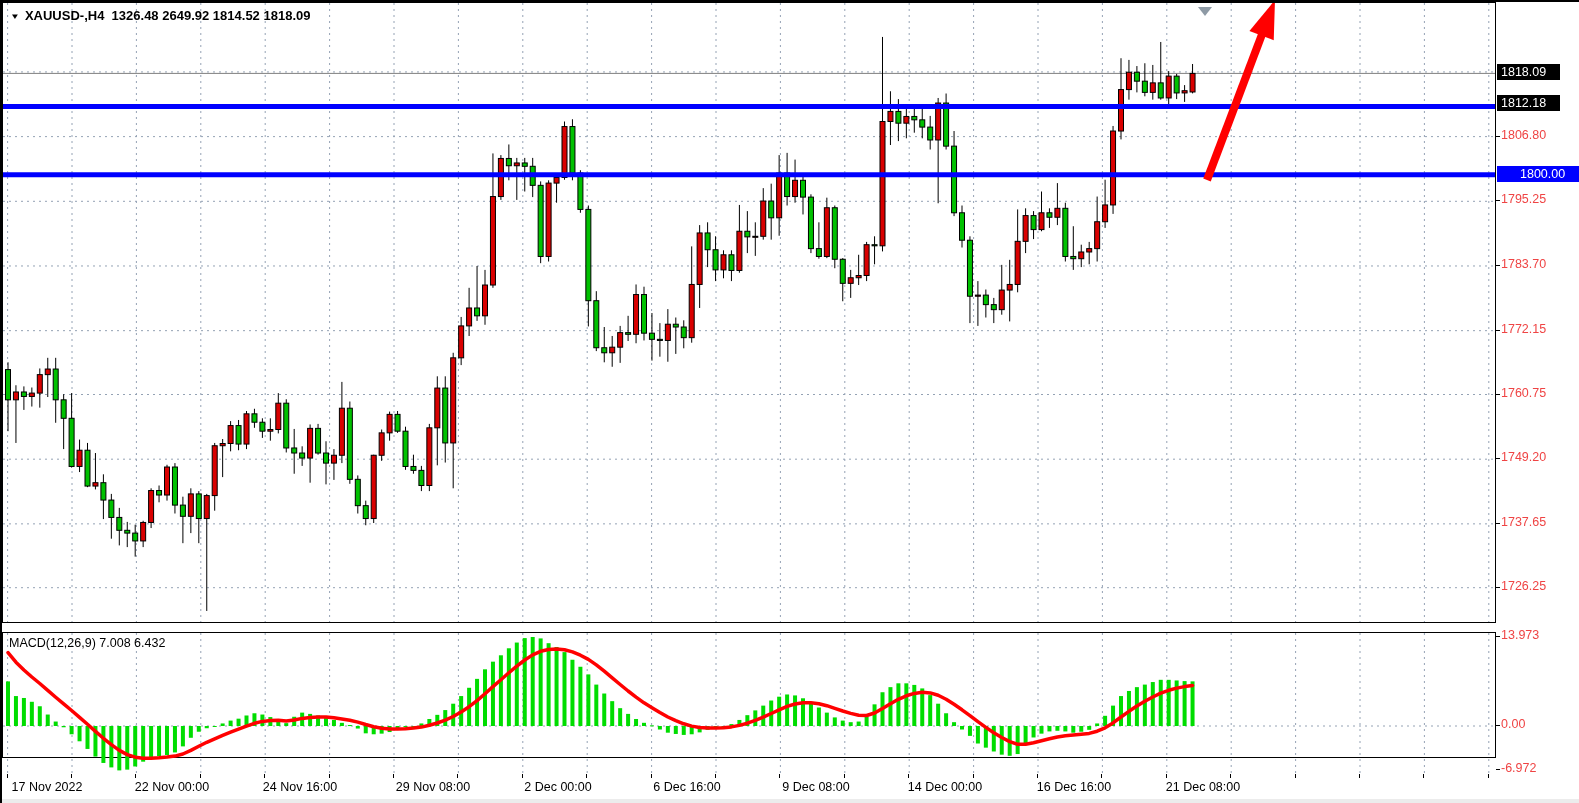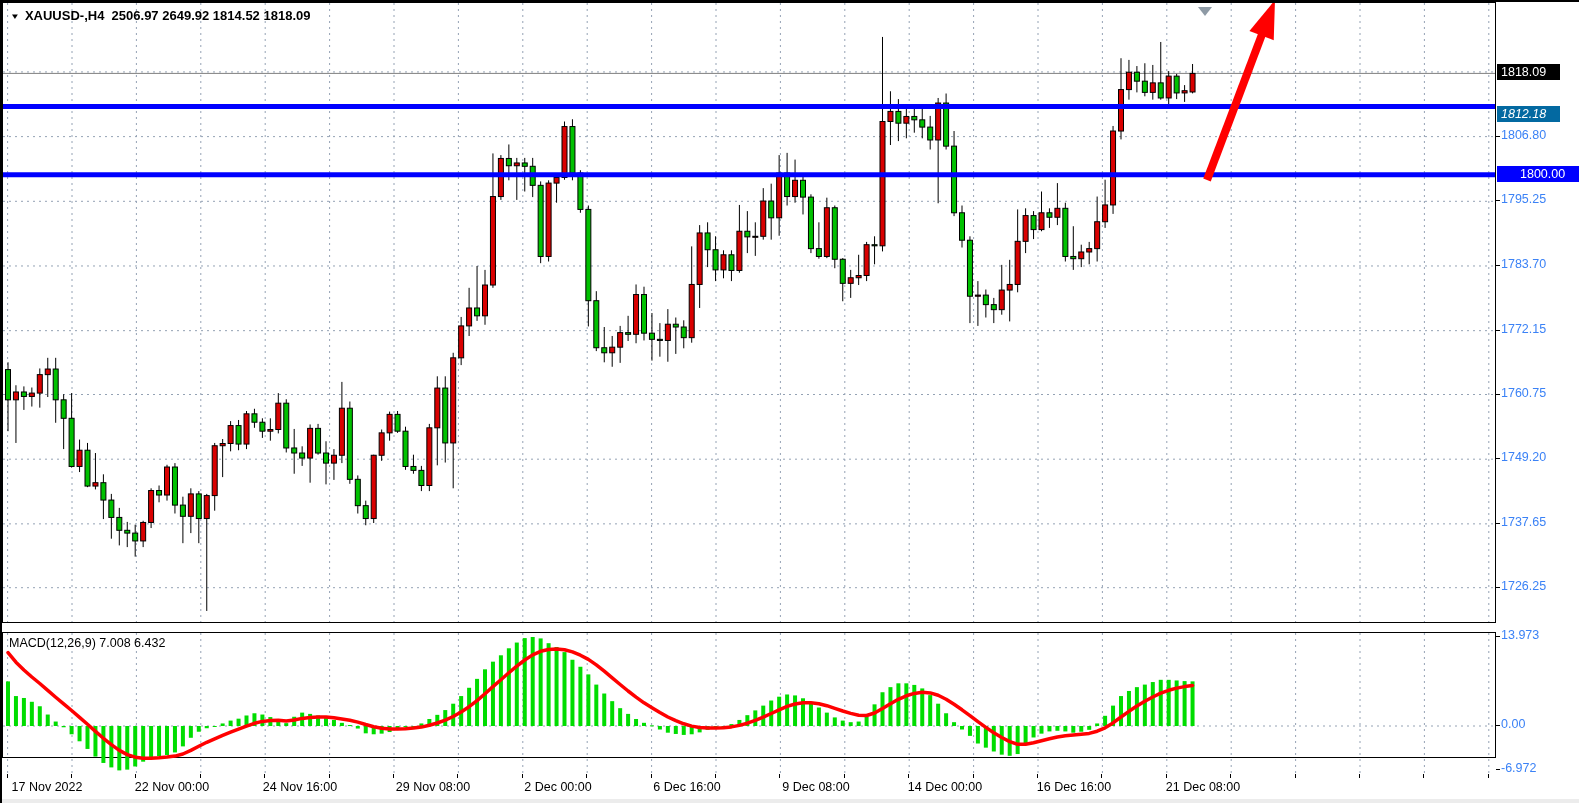--- a/index.html
+++ b/index.html
@@ -7,21 +7,21 @@
          font-family:"Liberation Sans",sans-serif;overflow:hidden;
          border-top:2px solid #000;border-left:2px solid #000;box-sizing:border-box;}
   .panel{position:absolute;background:#fff;border:1px solid #000;box-sizing:border-box;}
   #main-panel{left:0;top:0;width:1494px;height:621px;}
   #macd-panel{left:0;top:630px;width:1494px;height:126px;}
   svg{position:absolute;left:0;top:0;}
   #chart-title{position:absolute;left:7px;top:5px;font-size:13px;font-weight:700;color:#000;z-index:5;white-space:nowrap;}
   #chart-title .tri{display:inline-block;font-size:10px;margin-right:5px;transform:scaleY(.8);}
   #macd-label{position:absolute;left:6px;top:3px;font-size:12.5px;color:#000;z-index:5;white-space:nowrap;}
   #price-axis{position:absolute;left:1494px;top:0;width:85px;height:771px;background:#fff;}
-  .pl{position:absolute;left:5px;font-size:12.5px;color:#3b82f6;white-space:nowrap;}
+  .pl{position:absolute;left:5px;font-size:12.5px;color:#ef4444;white-space:nowrap;}
   .ptick{position:absolute;left:0px;width:4px;height:1px;background:#000;}
   .tag{position:absolute;left:1px;color:#fff;font-size:12.5px;padding:1px 3px 1px 4px;min-width:56px;}
   #time-axis{position:absolute;left:0;top:772px;width:1579px;height:31px;background:#fff;}
   .tl{position:absolute;top:6px;font-size:12.5px;color:#000;white-space:nowrap;transform:translateX(-50%);}
   .ttick{position:absolute;top:0;width:1px;height:4px;background:#000;}
   #bottom-strip{position:absolute;left:0;top:797px;width:1579px;height:6px;background:#ececec;}
   #scroll-marker{position:absolute;left:1196px;top:5px;width:0;height:0;z-index:6;
     border-left:7px solid transparent;border-right:7px solid transparent;border-top:9px solid #8e9aa5;}
 </style>
 </head>
@@ -369,21 +369,21 @@
         </g>
         <line x1="0" y1="103.49199999999963" x2="1492" y2="103.49199999999963" stroke="#0000ff" stroke-width="5"></line>
         <line x1="0" y1="171.7" x2="1492" y2="171.7" stroke="#0000ff" stroke-width="5"></line>
         <g>
           <line x1="1204" y1="177" x2="1260.6911818010055" y2="26.935106997338284" stroke="#ff0000" stroke-width="8"></line>
           <polygon points="1272,-3 1270.731915606363,37.14214695268071 1246.4096411710254,27.953732165997714" fill="#ff0000"></polygon>
         </g>
       </svg>
     <div id="chart-title">
       <span class="tri">▼</span><span>XAUUSD-,H4</span>&nbsp;
-      <span>2506.97</span>
+      <span>1326.48</span>
       <span>2649.92</span>
       <span>1814.52</span>
       <span>1818.09</span>
     </div>
   </div>
 
   <div id="scroll-marker"></div>
 
   <div id="macd-panel" class="panel">
     <svg id="macd-svg" width="1492" height="140">
@@ -584,21 +584,21 @@
       <div class="ptick" style="top: 327.66px;"></div>
       <div class="pl" style="top: 383.5px;">1760.75</div>
       <div class="ptick" style="top: 391.5px;"></div>
       <div class="pl" style="top: 448.18px;">1749.20</div>
       <div class="ptick" style="top: 456.18px;"></div>
       <div class="pl" style="top: 512.86px;">1737.65</div>
       <div class="ptick" style="top: 520.86px;"></div>
       <div class="pl" style="top: 576.7px;">1726.25</div>
       <div class="ptick" style="top: 584.7px;"></div>
       <div class="tag" style="top: 62.396px; background: rgb(0, 0, 0);">1818.09</div>
-      <div class="tag" style="top: 104px; background: #0369a1; font-style: italic;">1812.18</div>
+      <div class="tag" style="top: 93px; background: #000000;">1812.18</div>
       <div class="tag" style="top: 163.7px; background: rgb(0, 0, 255); padding-left: 23px;">1800.00</div>
       <div class="pl" style="top: 625.992px;">13.973</div>
       <div class="ptick" style="top: 633.992px;"></div>
       <div class="pl" style="top: 715px;">0.00</div>
       <div class="ptick" style="top: 723px;"></div>
       <div class="pl" style="top: 759.412px;">-6.972</div>
       <div class="ptick" style="top: 767.412px;"></div>
     </div>
   <div id="time-axis">
       <div class="ttick" style="left: 4.6px;"></div>

